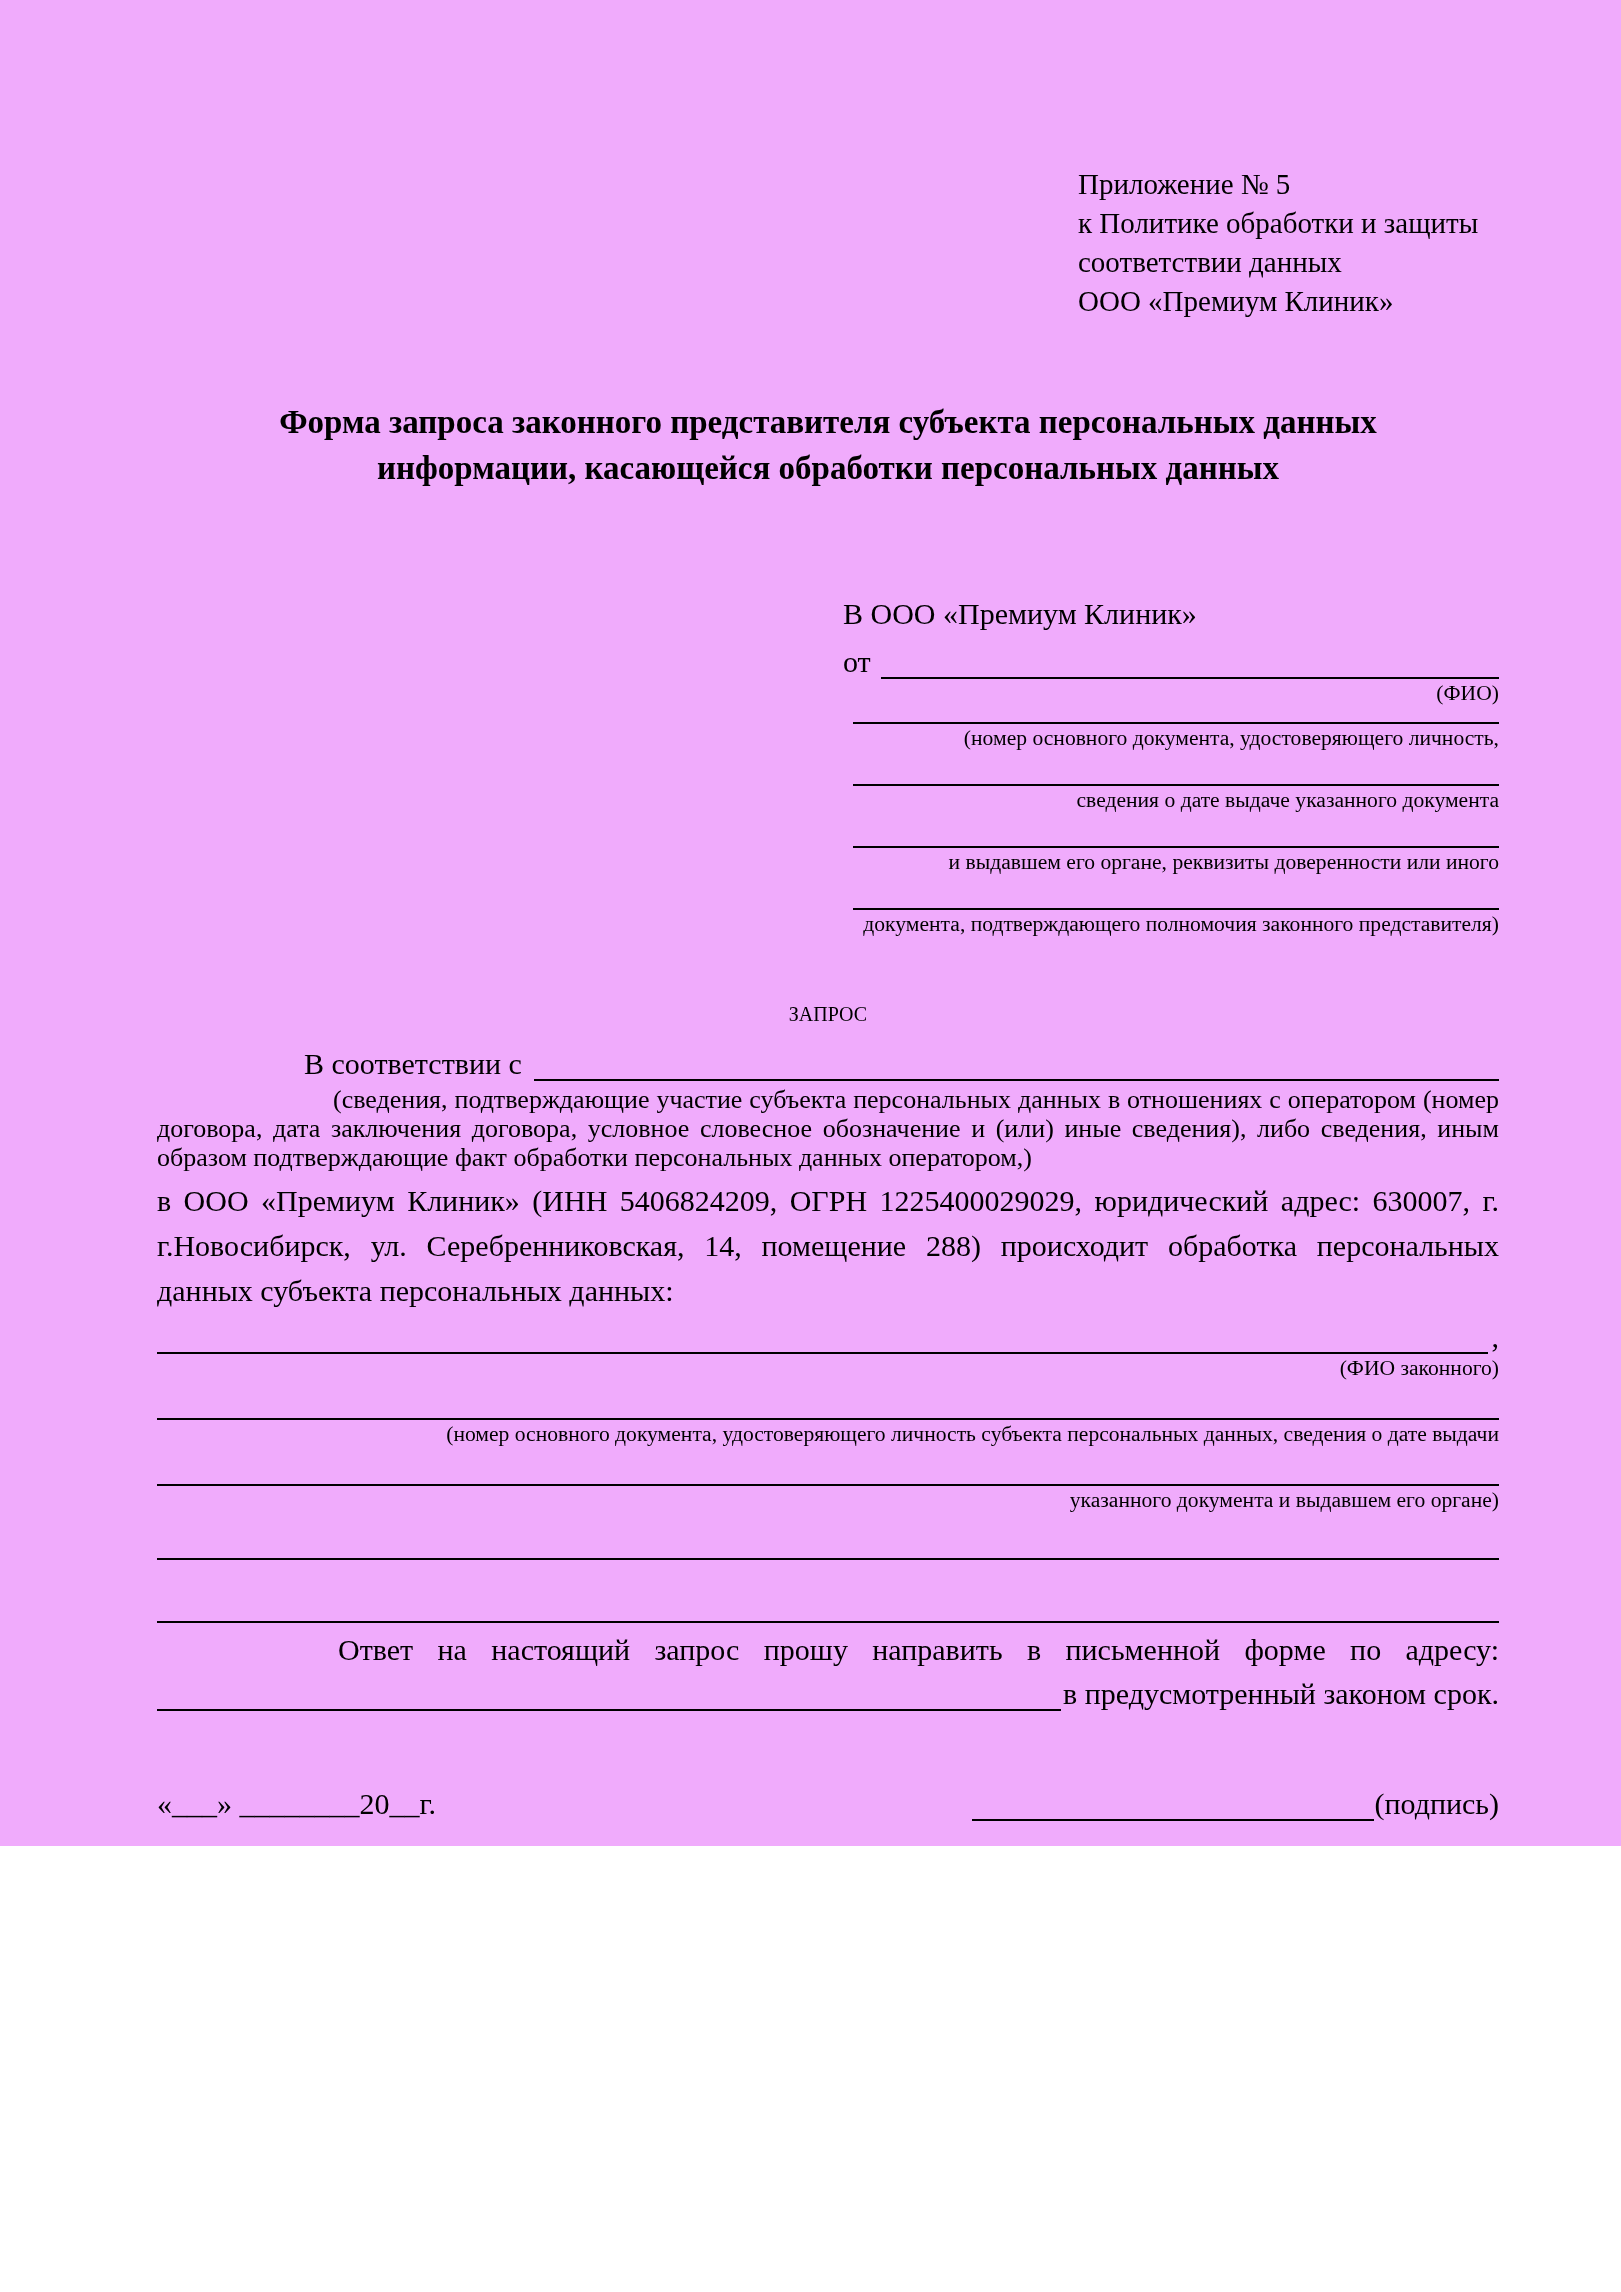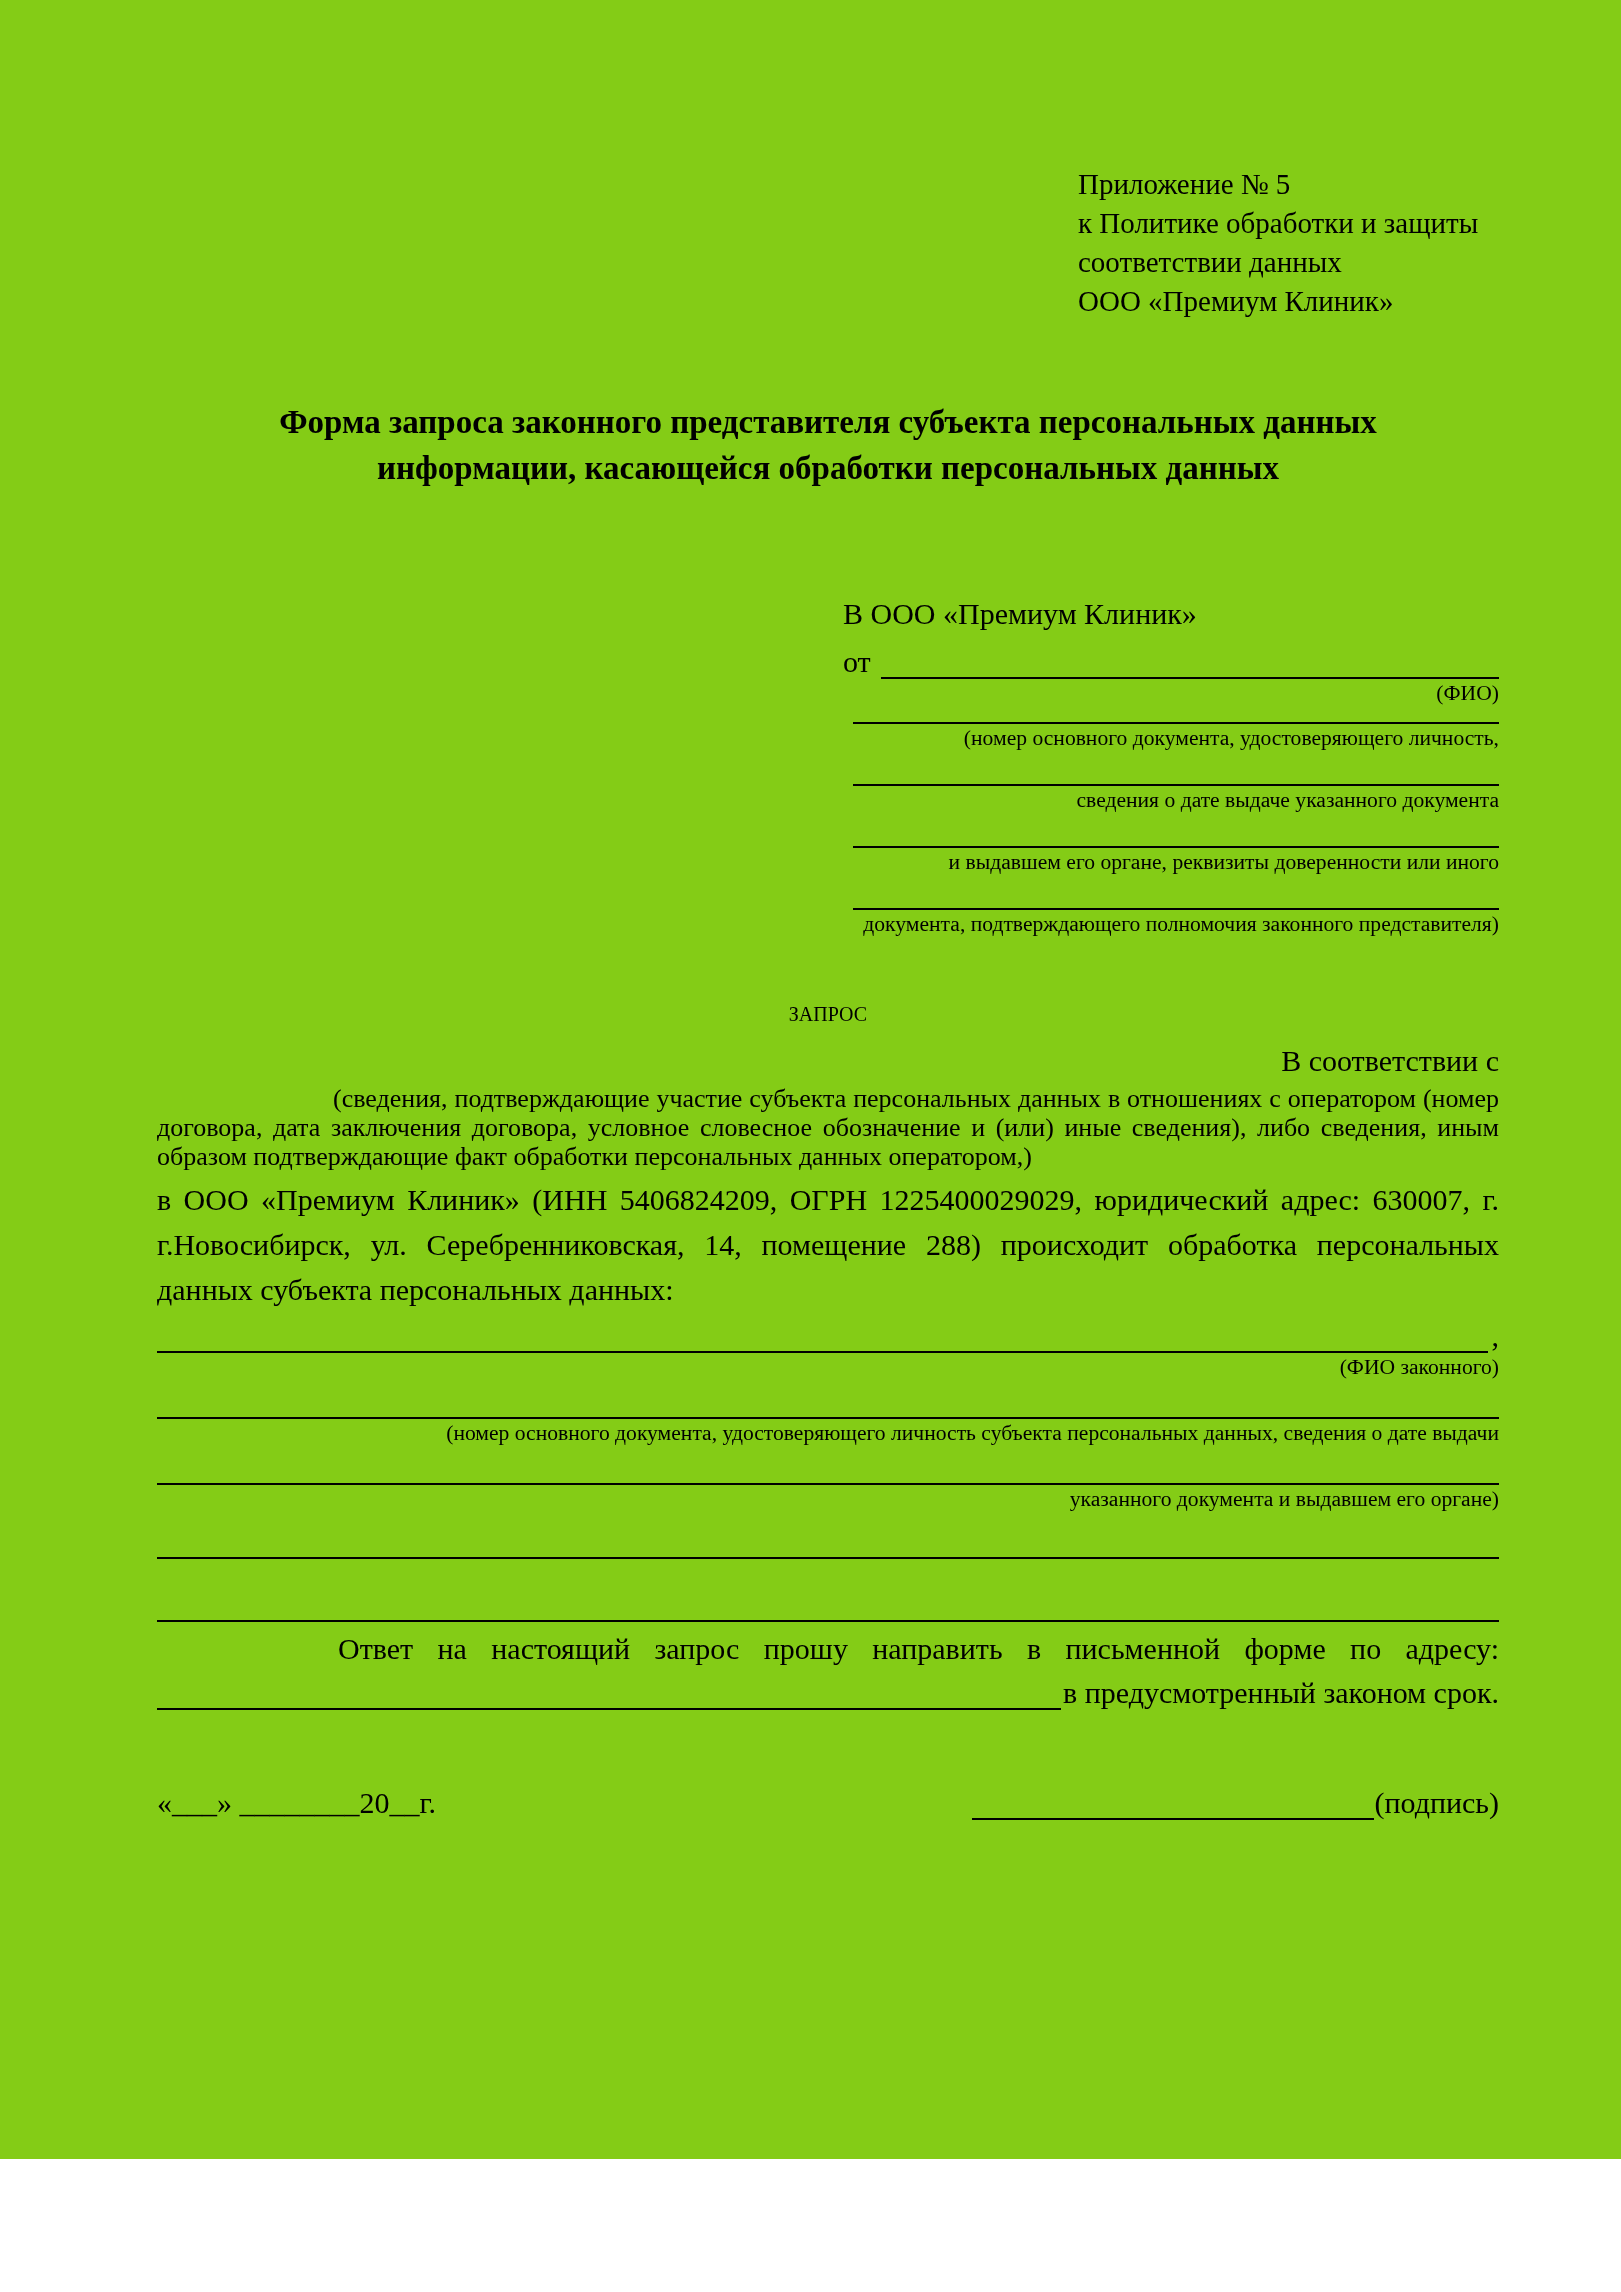--- a/index.html
+++ b/index.html
@@ -1,20 +1,20 @@
 <!DOCTYPE html>
 <html><head>
 <meta charset="utf-8">
 <style>
   html, body { margin: 0; padding: 0; background: #ffffff; }
   .page {
     position: relative;
     width: 1621px;
-    height: 2159px;
-    background: #84cc16;
+    height: 1846px;
+    background: #f0abfc;
     color: #000000;
     font-family: "Liberation Serif", "DejaVu Serif", serif;
     box-sizing: border-box;
     padding: 165px 122px 0 157px;
     overflow: hidden;
   }
   
   .appendix { margin-left: 921px; font-size: 29px; line-height: 39px; }
   
   .doc-title {
@@ -30,21 +30,21 @@
   .from-row { display: flex; align-items: flex-end; font-size: 30px; margin-top: 5.9px; }
   .from-row .lbl { flex: none; }
   .uline { border-bottom: 2.9px solid #000; }
   .from-row .uline { flex: 1; height: 37px; margin-left: 9.8px; }
   .cap { text-align: right; font-size: 21.6px; line-height: 29px; }
   .fill-group { margin-left: 696px; }
   .fill-line { border-bottom: 2.9px solid #000; height: 31px; }
   .fill-line.tight { height: 13.7px; }
   
   .zapros-heading { margin-top: 55px; text-align: center; font-size: 20px; line-height: 41px; }
-  .accord-row { display: flex; align-items: flex-end; font-size: 30px; padding-left: 147px; margin-top: 9.8px; flex-direction: column; }
+  .accord-row { display: flex; align-items: flex-end; font-size: 30px; padding-left: 147px; margin-top: 9.8px; }
   .accord-row .lbl { flex: none; }
   .accord-row .uline { flex: 1; height: 35px; margin-left: 11.8px; }
   .fineprint {
     font-size: 26px;
     line-height: 29px;
     text-align: justify;
     text-indent: 176px;
     margin-top: 3.9px;
   }
   .body-par { font-size: 30px; line-height: 45px; text-align: justify; }

